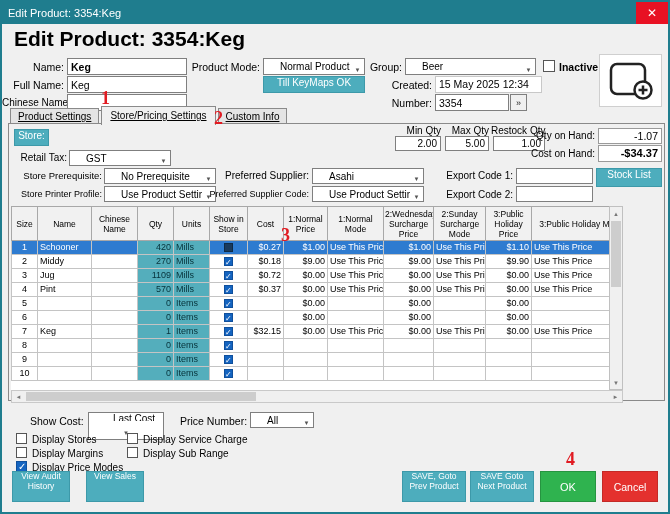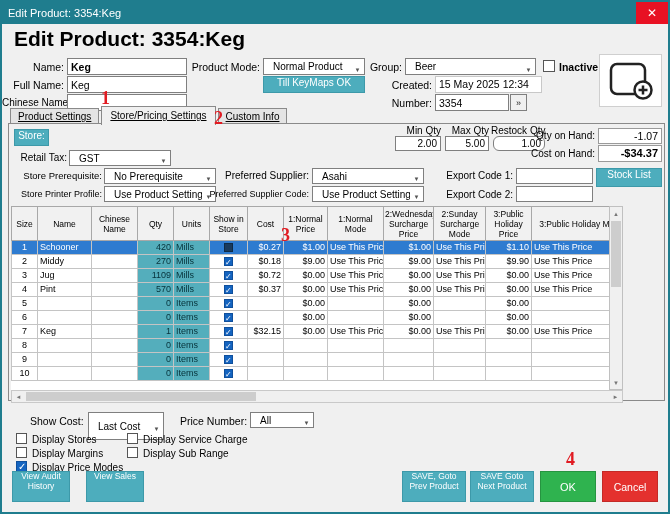--- a/index.html
+++ b/index.html
@@ -14,21 +14,21 @@
 
   
   .lbl { position:absolute; font-size:10.5px; color:#000; text-align:right; white-space:nowrap; }
   .lbl-l { text-align:left; }
   .lbl-sm { font-size:9px; }
   .inp { position:absolute; border:1px solid #7f7f7f; background:#fff; font-size:10.5px; padding:0 3px; font-family:"Liberation Sans",sans-serif; color:#000; }
   .inp.bold { font-weight:bold; }
   .inp.right { text-align:right; }
   .valbox { position:absolute; border:1px solid #9a9a9a; background:#fff; font-size:10.5px; padding:0 3px; text-align:right; line-height:14px; }
   .select { position:absolute; border:1px solid #7f7f7f; background:#fff; display:flex; align-items:center; cursor:default; }
-  .select .txt { flex:1; font-size:10px; padding-left:9px; white-space:nowrap; overflow:hidden; }
+  .select .txt { flex:1; font-size:10px; padding-left:16px; white-space:nowrap; overflow:hidden; }
   .select .arr { width:13px; text-align:center; color:#555; }
   .select .arr::after { content:"▼"; font-size:6px; }
   .btn-teal { position:absolute; background:#4dadbd; border:1px solid #3d99a9; color:#fff; display:flex; justify-content:center; text-align:center; font-size:10px; line-height:1.15; cursor:default; }
   .btn-green { position:absolute; background:#2fb34f; border:1px solid #269440; color:#fff; display:flex; align-items:center; justify-content:center; font-size:11px; cursor:default; }
   .btn-red { position:absolute; background:#e4312e; border:1px solid #c32a27; color:#fff; display:flex; align-items:center; justify-content:center; font-size:10.5px; cursor:default; }
   .btn-sm { position:absolute; background:#f0f0f0; border:1px solid #7f7f7f; color:#222; display:flex; align-items:center; justify-content:center; font-size:9px; cursor:default; }
 
   .cb { position:absolute; width:12px; height:12px; border:1px solid #555; background:#fff; }
   .cb.checked { background:#1464c0; border-color:#0f4f9c; }
   .cb.checked::after { content:"✓"; position:absolute; left:1px; top:-1px; color:#fff; font-size:10px; }
@@ -144,21 +144,21 @@
 
     <div class="btn-teal" style="left:5px;top:5px;width:35px;height:17px;">
       <span>Store:</span>
     </div>
 
     <div class="lbl" style="left:384px;top:1px;width:48px;font-size:10px;">Min Qty</div>
     <div class="lbl" style="left:434px;top:1px;width:46px;font-size:10px;">Max Qty</div>
     <div class="lbl" style="left:482px;top:1px;width:54px;font-size:10px;">Restock Qty</div>
     <input class="inp right" style="left: 386px; top: 12px; width: 46px; height: 15px; font-size: 10px;" value="2.00">
     <input class="inp right" style="left: 436px; top: 12px; width: 44px; height: 15px; font-size: 10px;" value="5.00">
-    <input class="inp right" style="left: 484px; top: 12px; width: 52px; height: 15px; font-size: 10px; border-radius: 6px;" value="1.00">
+    <input class="inp right" style="left: 484px; top: 12px; width: 52px; height: 15px; font-size: 10px;" value="1.00">
 
     <div class="lbl" style="left:516px;top:6px;width:70px;font-size:10px;">Qty on Hand:</div>
     <div class="valbox" style="left:589px;top:4px;width:64px;height:16px;">-1.07</div>
     <div class="lbl" style="left:516px;top:24px;width:70px;font-size:10px;">Cost on Hand:</div>
     <div class="valbox" style="left:589px;top:21px;width:64px;height:17px;font-weight:bold;font-size:11px;">-$34.37</div>
 
     <div class="lbl" style="left:0;top:28px;width:58px;font-size:10px;">Retail Tax:</div>
     <div class="select" style="left:60px;top:26px;width:102px;height:16px;">
       <span class="txt">GST</span>
       <span class="arr"></span>
@@ -391,21 +391,21 @@
     </div>
 
     <div class="hscroll">
       <div class="hs-left"></div>
       <div class="h-thumb"></div>
       <div class="hs-right"></div>
     </div>
   </div>
 
   <div class="lbl lbl-l" style="left:28px;top:413px;width:58px;">Show Cost:</div>
-  <div class="select" style="left:86px;top:410px;width:76px;height:28px;">
+  <div class="select" style="left:86px;top:410px;width:76px;height:28px;flex-direction:column;">
     <span class="txt">Last Cost</span>
     <span class="arr"></span>
   </div>
   <div class="lbl lbl-l" style="left:178px;top:413px;width:70px;">Price Number:</div>
   <div class="select" style="left:248px;top:410px;width:64px;height:16px;">
     <span class="txt">All</span>
     <span class="arr"></span>
   </div>
 
   <span class="cb" style="left:14px;top:431px;width:11px;height:11px;"></span>

